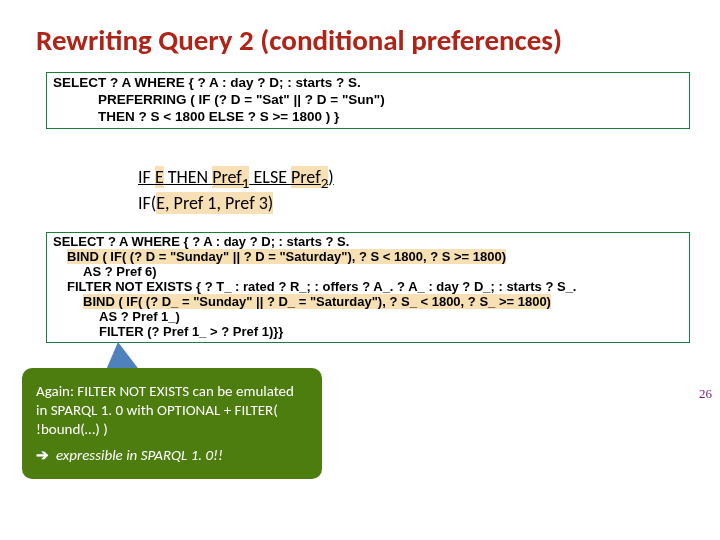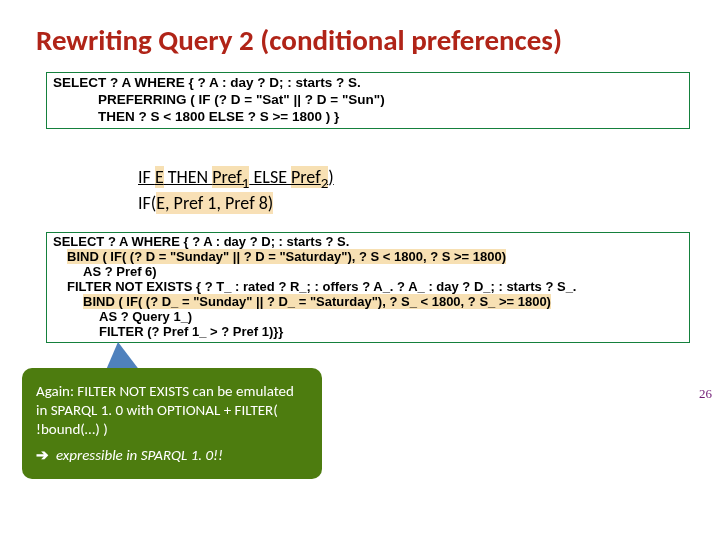--- a/index.html
+++ b/index.html
@@ -38,31 +38,31 @@
     <div>&nbsp;&nbsp;&nbsp;&nbsp;&nbsp;&nbsp;&nbsp;&nbsp;&nbsp;&nbsp;&nbsp;&nbsp;THEN  ? S &lt; 1800 ELSE  ? S &gt;= 1800 ) }</div>
   </div>
 
   <div class="mid">
     <div class="row">
       <span class="ul">
         <span>IF </span><span class="hl1">E</span><span> THEN </span><span class="hl1"><span>Pref</span><sub>1</sub></span><span> ELSE </span><span class="hl1"><span>Pref</span><sub>2</sub></span><span>)</span>
       </span>
     </div>
     <div class="row">
-      <span>IF(</span><span class="hl2">E</span><span class="hl2">, Pref 1</span><span class="hl2">, Pref 8)</span>
+      <span>IF(</span><span class="hl2">E</span><span class="hl2">, Pref 1</span><span class="hl2">, Pref 3)</span>
     </div>
   </div>
 
   <div class="box2">
     <div class="l1">SELECT ? A WHERE { ? A : day  ? D;  : starts  ? S.</div>
     <div class="l2"><span class="hl1">BIND ( IF( (? D = "Sunday" || ? D = "Saturday"),  ? S &lt; 1800,  ? S &gt;= 1800)</span></div>
     <div class="l3">AS ? Pref 6)</div>
     <div class="l2">FILTER NOT EXISTS {  ? T_ : rated  ? R_;  : offers  ? A_.  ? A_ : day  ? D_;  : starts  ? S_.</div>
     <div class="l3"><span class="hl1">BIND ( IF( (? D_ = "Sunday" || ? D_ = "Saturday"),  ? S_ &lt; 1800,  ? S_ &gt;= 1800)</span></div>
-    <div class="l4">AS  ? Query 1_)</div>
+    <div class="l4">AS  ? Pref 1_)</div>
     <div class="l4">FILTER (? Pref 1_ &gt; ? Pref 1)}}</div>
   </div>
 
   <div class="callout-wrap">
     <div class="tail"></div>
     <div class="callout">
       <div>Again: FILTER NOT EXISTS can be emulated in SPARQL 1. 0 with OPTIONAL + FILTER( !bound(…) )</div>
       <div class="arrow-line">
         <span class="arrow">➔</span><i> expressible in SPARQL 1. 0!!</i>
       </div>

